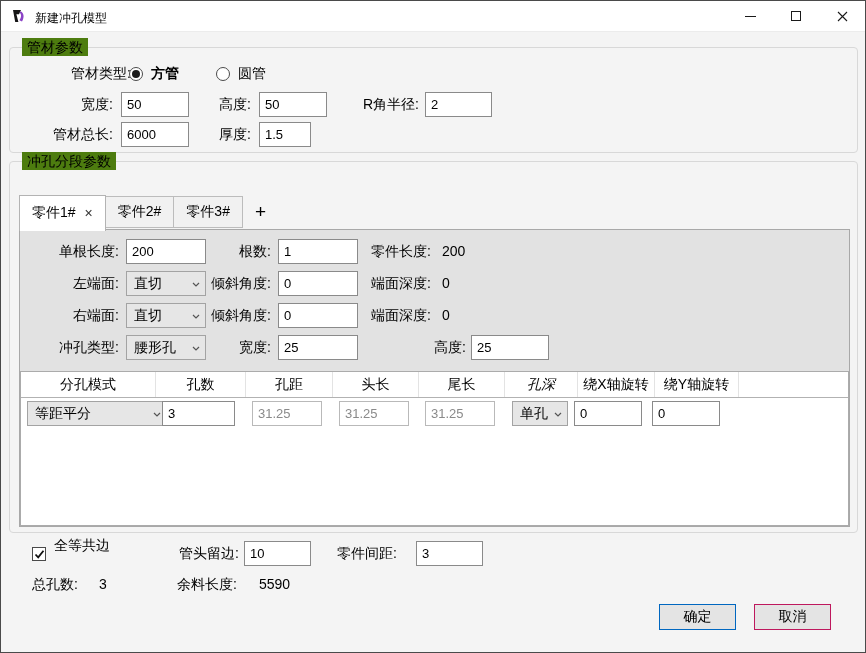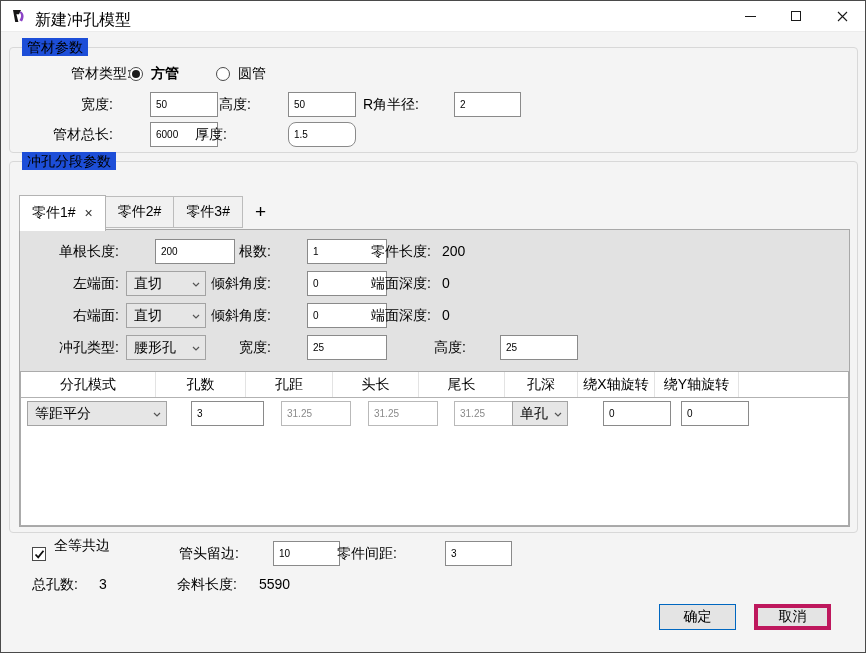--- a/index.html
+++ b/index.html
@@ -6,53 +6,53 @@
   html,body { background:#888; }
   .dlg {
     position:relative; width:866px; height:653px;
     background:#f4f4f4; border:1px solid #4a4a4a;
     font-family:"Liberation Sans","DejaVu Sans",sans-serif;
     font-size:14px; color:#000; overflow:hidden;
   }
   
   .titlebar { position:absolute; left:0; top:0; width:100%; height:31px; background:#ffffff; border-bottom:1px solid #ececec; }
   .title-icon { position:absolute; left:10px; top:7px; width:16px; height:16px; }
-  .title-text { position:absolute; left:34px; top:9px; font-size:16px; color:#000; }
+  .title-text { position:absolute; left:34px; top:9px; font-size:12px; color:#000; }
   .winbtn { position:absolute; top:0; width:46px; height:30px; display:flex; align-items:center; justify-content:center; cursor:default; }
   .winbtn.min { right:92px; } .winbtn.max { right:46px; } .winbtn.cls { right:0; }
   .min-glyph { width:11px; height:0; border-top:1px solid #1a1a1a; }
   .max-glyph { width:10px; height:10px; border:1px solid #1a1a1a; background:transparent; }
   
   .gb { position:absolute; border:1px solid #d8d8d8; border-radius:4px; }
-  .gb-legend { position:absolute; top:-10px; left:12px; background:#1d4ed8; padding:0 5px; font-size:14px; line-height:18px; }
+  .gb-legend { position:absolute; top:-10px; left:12px; background:#4d7c0f; padding:0 5px; font-size:14px; line-height:18px; }
   
   .lbl { position:absolute; height:25px; line-height:25px; text-align:right; white-space:nowrap; }
   .val { position:absolute; height:25px; line-height:25px; white-space:nowrap; }
-  .inp { position:absolute; height:25px; border:1px solid #8a8a8a; background:#fff; font:inherit; font-size:10px; padding:0 5px; color:#000;margin-left:29px; }
+  .inp { position:absolute; height:25px; border:1px solid #8a8a8a; background:#fff; font:inherit; font-size:13px; padding:0 5px; color:#000; }
   .inp.dis { color:#8a8a8a; border-color:#b9b9b9; }
   .sel { position:absolute; height:25px; background:#e6e6e6; border:1px solid #a3a3a3; display:flex; align-items:center; padding:0 18px 0 7px; white-space:nowrap; cursor:default; }
   .sel .chev { position:absolute; right:5px; top:10px; }
   .radio { position:absolute; width:14px; height:14px; border:1px solid #4a4a4a; border-radius:50%; background:#fff; }
   .radio.on::after { content:""; position:absolute; inset:2px; background:#1a1a1a; border-radius:50%; }
   .cbx { position:absolute; width:14px; height:14px; border:1px solid #4a4a4a; background:#fff; display:flex; align-items:center; justify-content:center; }
   
   .tabstrip { position:absolute; left:18px; top:193px; height:36px; display:flex; align-items:center; }
   .tab { height:32px; background:#f1f1f1; border:1px solid #bcbcbc; border-left:none; display:flex; align-items:center; padding:0 12px; cursor:default; }
   .tab.first { border-left:1px solid #bcbcbc; }
   .tab.active { height:36px; background:#ffffff; border:1px solid #b3b3b3; border-bottom:none; margin-bottom:-1px; z-index:3; position:relative; }
   .tab .tabx { margin-left:9px; color:#333; font-size:14px; }
   .tab-add { height:32px; display:flex; align-items:center; padding:0 12px; font-size:19px; cursor:default; }
   
   .panel { position:absolute; left:18px; top:228px; width:831px; height:298px; background:#e2e2e2; border:1px solid #a8a8a8; z-index:1; }
   
   .htable { position:absolute; left:19px; top:370px; width:829px; height:155px; background:#fff; border:1px solid #ababab; z-index:2; }
   .hhead { display:flex; height:26px; border-bottom:1px solid #b2b2b2; }
   .hcell { display:flex; align-items:center; justify-content:center; border-right:1px solid #e3e3e3; font-size:14px; white-space:nowrap; overflow:hidden; }
   
-  .btn { position:absolute; top:603px; width:77px; height:26px; background:#e4e4e4; border:4px solid #be185d; display:flex; align-items:center; justify-content:center; font-size:14px; cursor:default; }
+  .btn { position:absolute; top:603px; width:77px; height:26px; background:#e4e4e4; border:1px solid #be185d; display:flex; align-items:center; justify-content:center; font-size:14px; cursor:default; }
   .btn.primary { border:1px solid #0067c0; }
 </style>
 </head>
 <body>
 
 <div class="dlg">
 
   <div class="titlebar">
     <svg class="title-icon" viewBox="0 0 16 16">
       <path d="M2 2 L10 2 L8 6.2 L5.4 6.2 L7.4 14 L4.2 14 Z" fill="#161616"></path>
@@ -83,22 +83,22 @@
 
   <span class="lbl" style="left:35px; top:91px; width:77px;">宽度:</span>
   <input class="inp" style="left: 120px; top: 91px; width: 68px;" value="50">
   <span class="lbl" style="left:170px; top:91px; width:80px;">高度:</span>
   <input class="inp" style="left: 258px; top: 91px; width: 68px;" value="50">
   <span class="lbl" style="left:330px; top:91px; width:88px;">R角半径:</span>
   <input class="inp" style="left: 424px; top: 91px; width: 67px;" value="2">
 
   <span class="lbl" style="left:32px; top:121px; width:80px;">管材总长:</span>
   <input class="inp" style="left: 120px; top: 121px; width: 68px;" value="6000">
-  <span class="lbl" style="left:170px; top:121px; width:80px;text-align:center;">厚度:</span>
-  <input class="inp" style="left: 258px; top: 121px; width: 68px; border-radius: 8px;" value="1.5">
+  <span class="lbl" style="left:170px; top:121px; width:80px;">厚度:</span>
+  <input class="inp" style="left: 258px; top: 121px; width: 52px;" value="1.5">
 
   <div class="gb" style="left:8px; top:160px; width:849px; height:372px;">
     <span class="gb-legend">冲孔分段参数</span>
   </div>
 
   <div class="tabstrip">
     <div class="tab first active">
       <span>零件1#</span>
       <span class="tabx">×</span>
     </div>
@@ -156,21 +156,21 @@
   <span class="lbl" style="left:385px; top:334px; width:80px; z-index:2;">高度:</span>
   <input class="inp" style="left: 470px; top: 334px; width: 78px; z-index: 2;" value="25">
 
   <div class="htable">
     <div class="hhead">
       <div class="hcell" style="width:135px;">分孔模式</div>
       <div class="hcell" style="width:90px;">孔数</div>
       <div class="hcell" style="width:87px;">孔距</div>
       <div class="hcell" style="width:86px;">头长</div>
       <div class="hcell" style="width:86px;">尾长</div>
-      <div class="hcell" style="width:73px;">孔深</div>
+      <div class="hcell" style="width:73px;font-style:italic;">孔深</div>
       <div class="hcell" style="width:77px;">绕X轴旋转</div>
       <div class="hcell" style="width:84px;">绕Y轴旋转</div>
     </div>
 
     <div class="sel" style="left:6px; top:29px; width:140px;">
       <span>等距平分</span>
       <svg class="chev" width="8" height="5" viewBox="0 0 8 5">
           <polyline points="1,1 4,4 7,1" fill="none" stroke="#555" stroke-width="1.2"></polyline>
         </svg>
     </div>

